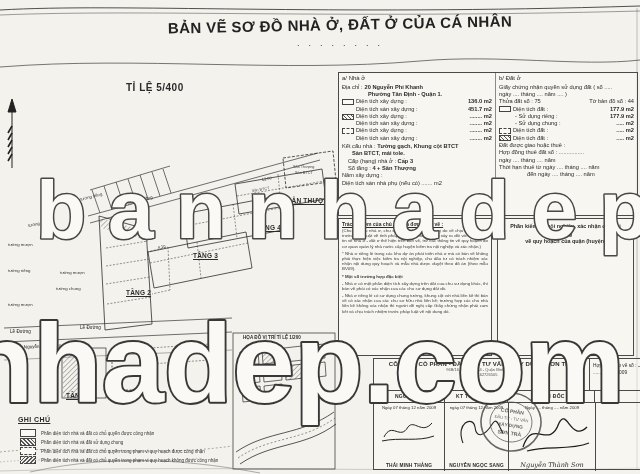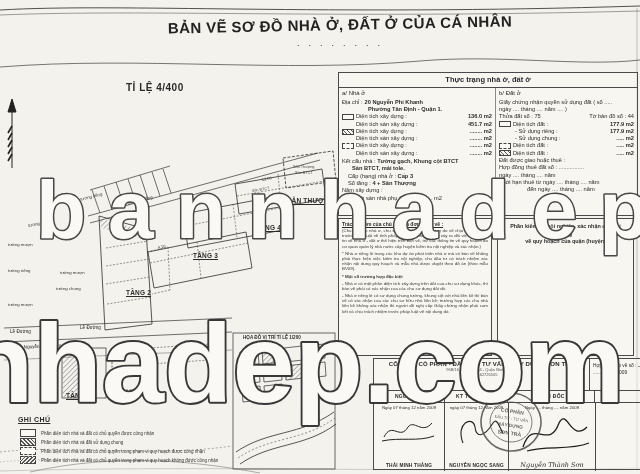--- a/index.html
+++ b/index.html
@@ -180,21 +180,21 @@
 
     <g stroke="#777" fill="none" stroke-width=".6">
       <path d="M0,452 C70,444 150,458 232,446" stroke-dasharray="2,2"></path>
       <path d="M30,472 C120,452 200,462 260,473"></path>
       <path d="M0,462 C60,456 130,466 200,458" stroke-dasharray="1.5,2" opacity=".7"></path>
     </g>
   </svg>
 
   <div class="abs title">BẢN VẼ SƠ ĐỒ NHÀ Ở, ĐẤT Ở CỦA CÁ NHÂN</div>
   <div class="abs title-dots">· · ·   · · · · ·</div>
-  <div class="abs scale">TỈ LỆ 4/400</div>
+  <div class="abs scale">TỈ LỆ 5/400</div>
 
   <span class="abs floor-label" style="left:66px;top:392px;">TẦNG 1</span>
   <span class="abs floor-label" style="left:126px;top:289px;">TẦNG 2</span>
   <span class="abs floor-label" style="left:193px;top:252px;">TẦNG 3</span>
   <span class="abs floor-label" style="left:256px;top:224px;">TẦNG 4</span>
   <span class="abs floor-label" style="left:287px;top:197px;">SÂN THƯỢNG</span>
 
   <span class="abs wall-label" style="left:80px;top:194px;transform:rotate(-14deg);">tường riêng</span>
   <span class="abs wall-label" style="left:28px;top:221px;transform:rotate(-10deg);">tường riêng</span>
   <span class="abs wall-label" style="left:8px;top:242px;">tường mượn</span>
@@ -202,21 +202,20 @@
   <span class="abs wall-label" style="left:60px;top:270px;">tường mượn</span>
   <span class="abs wall-label" style="left:56px;top:286px;">tường chung</span>
   <span class="abs wall-label" style="left:8px;top:302px;">tường mượn</span>
 
   <span class="abs street-label" style="left:10px;top:329px;">Lề Đường</span>
   <span class="abs street-label" style="left:80px;top:325px;">Lề Đường</span>
   <span class="abs street-label" style="left:8px;top:344px;transform:rotate(-2deg);">Đường Nguyễn Phi Khanh</span>
   <span class="abs map-label">HỌA ĐỒ VỊ TRÍ TỈ LỆ 1/200</span>
 
   <div class="abs formbox">
-    <div class="formhead">Thực trạng nhà ở, đất ở</div>
     <div class="formcols">
       <div class="fcol left">
         <div class="sect">a/ Nhà ở</div>
         <div class="arow">
           <span>Địa chỉ :</span>
           <span class="b lbl">20 Nguyễn Phi Khanh</span>
         </div>
         <div class="b" style="margin-left:26px;">Phường Tân Định - Quận 1.</div>
         <div class="arow">
             <span class="fsym"></span>

